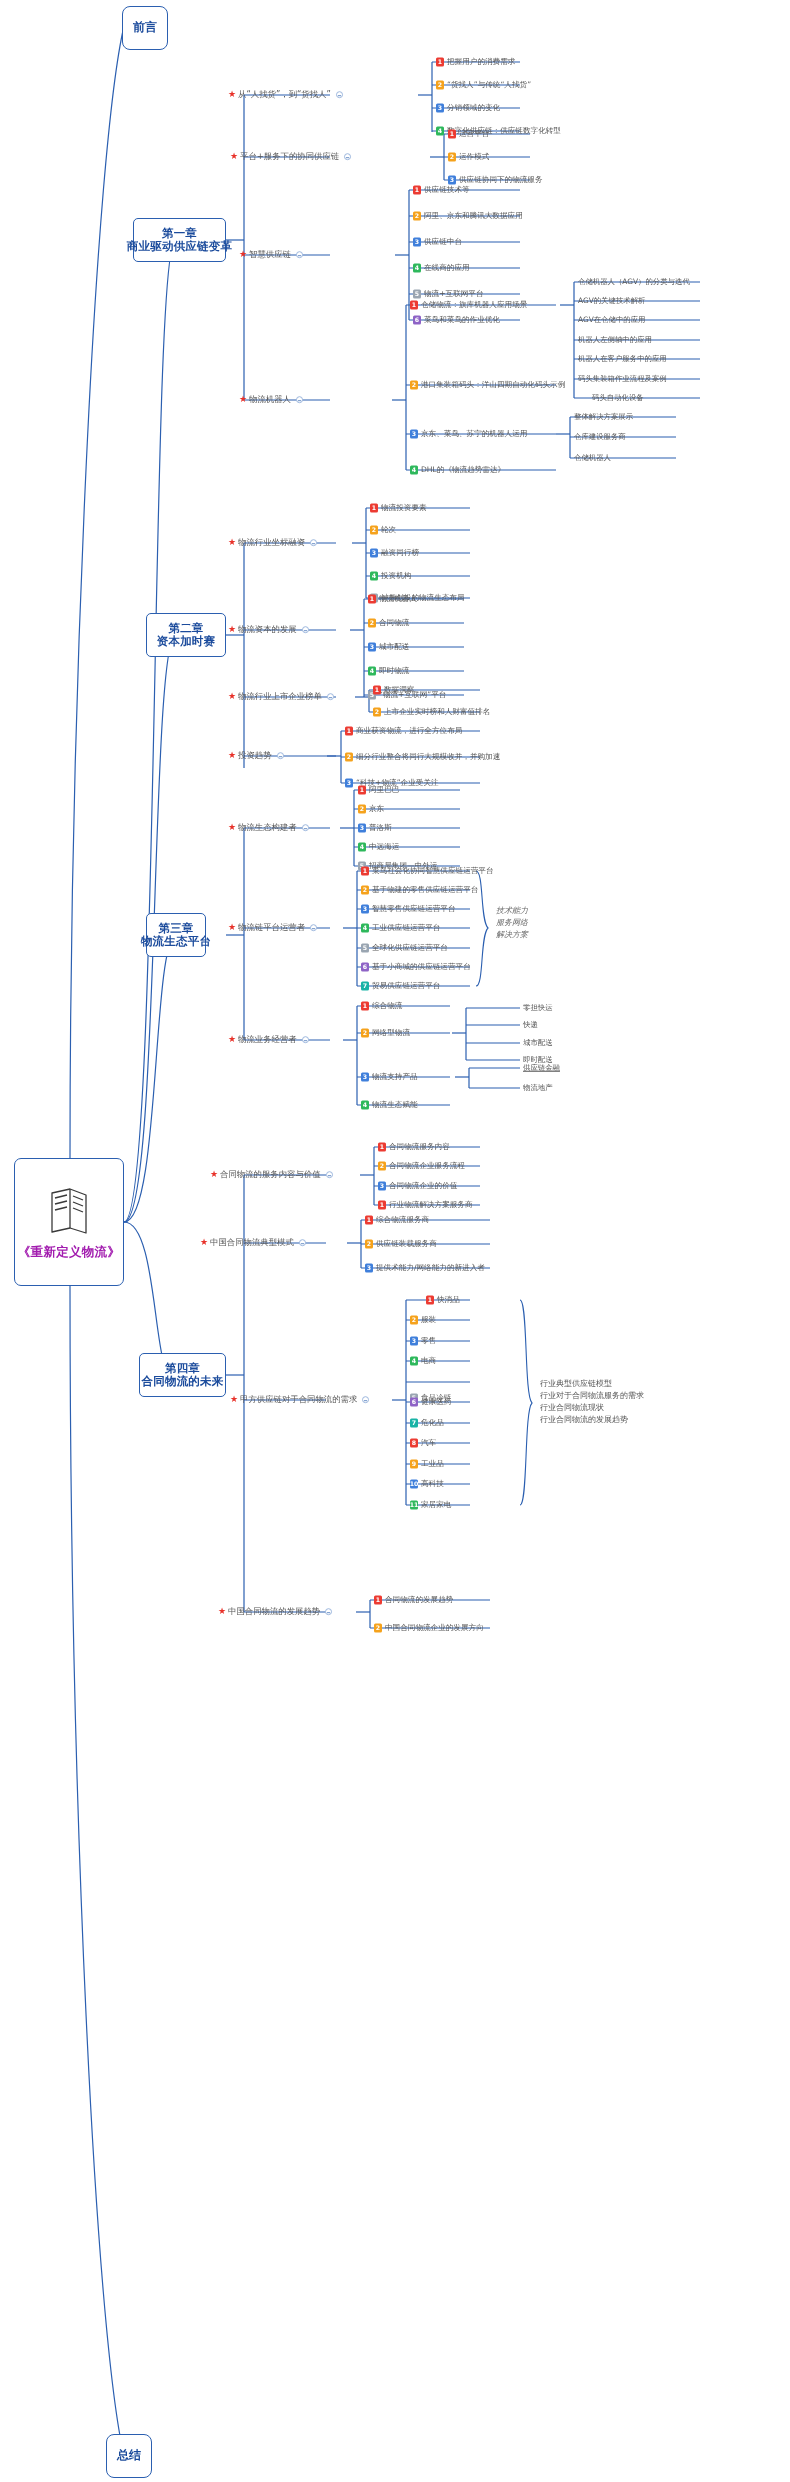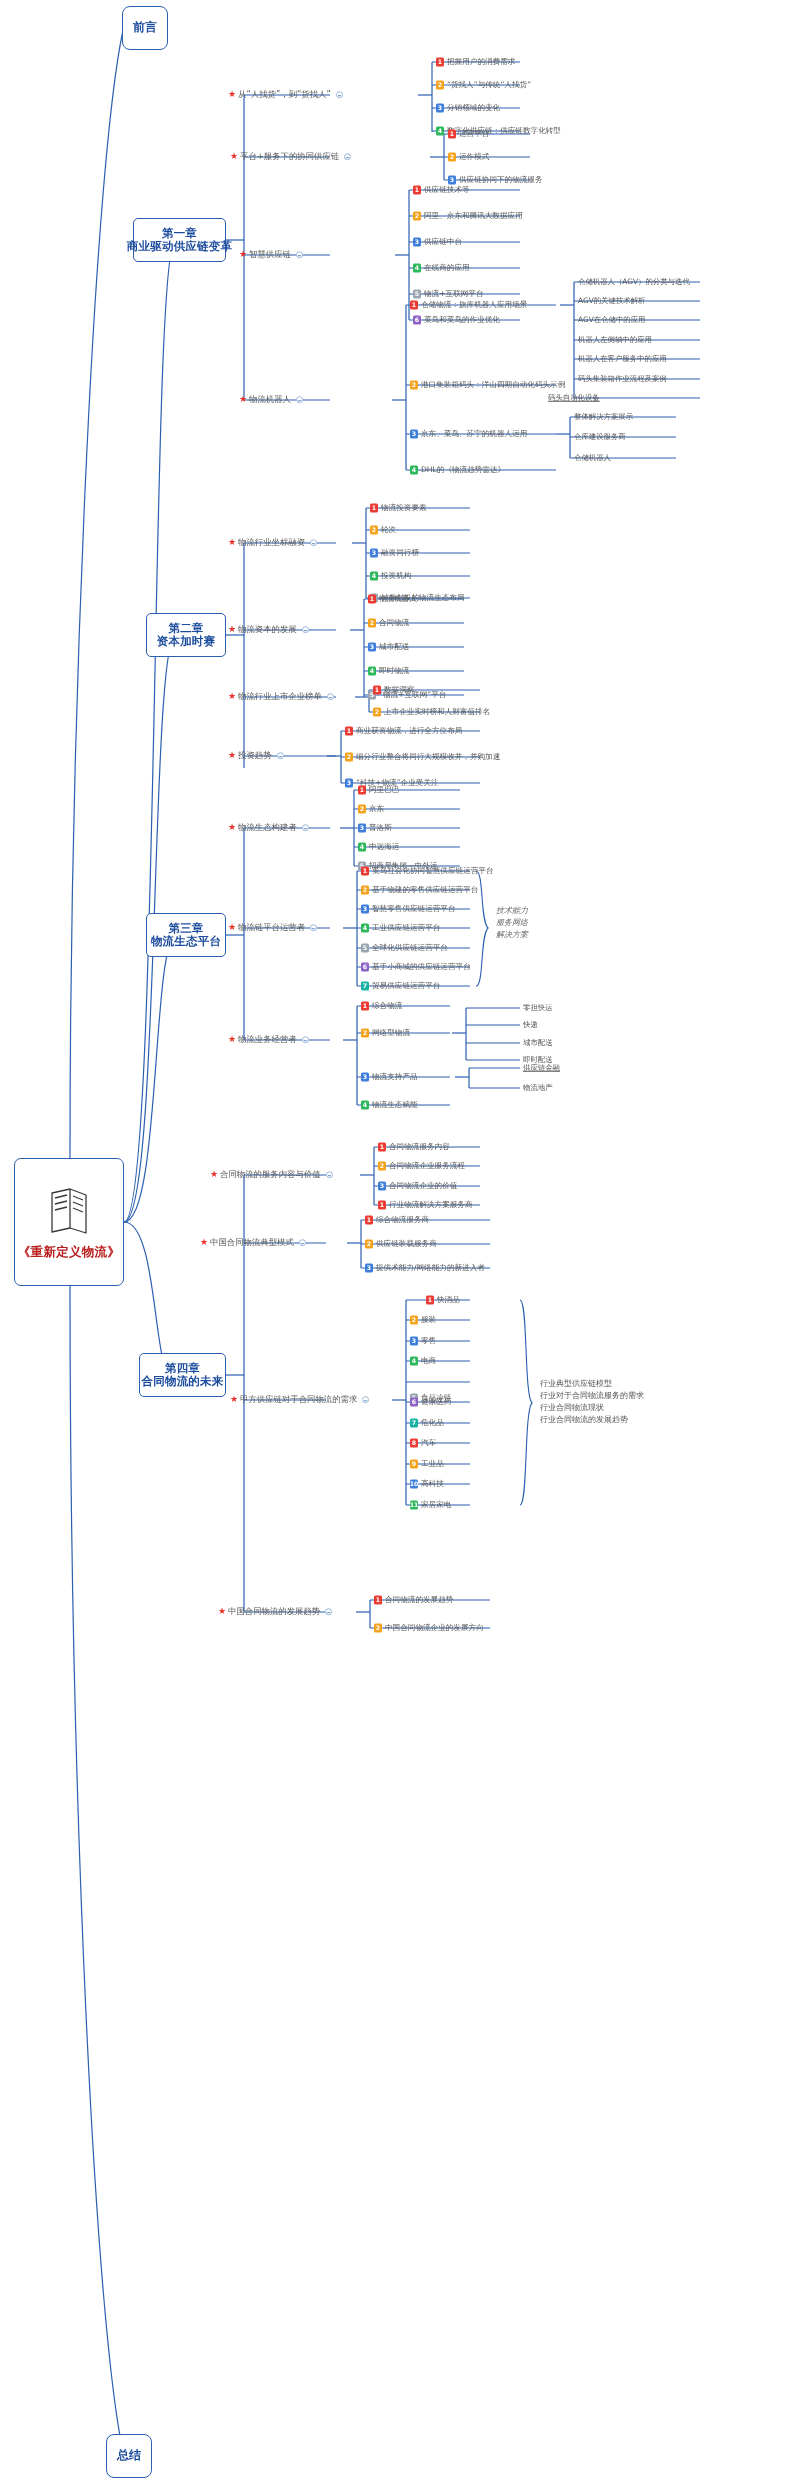--- a/index.html
+++ b/index.html
@@ -16,21 +16,21 @@
   .node { position:absolute; white-space:nowrap; line-height:1.15; }
 
   
   .root {
     left:14px; top:1158px; width:110px; height:128px;
     border:1.6px solid #2b5fb0; border-radius:7px;
     display:flex; flex-direction:column; align-items:center; justify-content:center;
     background:#fff;
   }
   .root .book { width:46px; height:54px; margin-bottom:6px; }
-  .root .rootlabel { font-size:12.5px; color:#b91c1c; font-weight:bold; letter-spacing:.3px; }
+  .root .rootlabel { font-size:12.5px; color:#a21caf; font-weight:bold; letter-spacing:.3px; }
 
   
   .chapter {
     border:1.5px solid #2b5fb0; border-radius:5px; background:#fff;
     display:flex; flex-direction:column; align-items:center; justify-content:center;
     color:#1b4b9c; font-weight:bold; font-size:11.5px; letter-spacing:.2px;
     padding:5px 8px; text-align:center;
   }
   .chapter span { display:block; }
 
@@ -295,21 +295,21 @@
   </div>
 
   <div class="node chapter" style="left:133px; top:218px; width:93px; height:44px;">
     <span>第一章</span>
     <span>商业驱动供应链变革</span>
   </div>
   <div class="node chapter" style="left:146px; top:613px; width:80px; height:44px;">
     <span>第二章</span>
     <span>资本加时赛</span>
   </div>
-  <div class="node chapter" style="left:146px; top:913px; width:80px; height:44px;">
+  <div class="node chapter" style="left:146px; top:913px; width:60px; height:44px;">
     <span>第三章</span>
     <span>物流生态平台</span>
   </div>
   <div class="node chapter" style="left:139px; top:1353px; width:87px; height:44px;">
     <span>第四章</span>
     <span>合同物流的未来</span>
   </div>
 
   <div class="node topic" style="left:228px; top:95px;">
     <span class="star">★</span>
@@ -402,21 +402,21 @@
     <span class="num n4">4</span>
     <span>DHL的《物流趋势雷达》</span>
   </div>
 
   <div class="node plain" style="left:578px; top:282px;">仓储机器人（AGV）的分类与迭代</div>
   <div class="node plain" style="left:578px; top:301px;">AGV的关键技术解析</div>
   <div class="node plain" style="left:578px; top:320px;">AGV在仓储中的应用</div>
   <div class="node plain" style="left:578px; top:340px;">机器人左侧轴中的应用</div>
   <div class="node plain" style="left:578px; top:359px;">机器人在客户服务中的应用</div>
   <div class="node plain" style="left:578px; top:379px;">码头集装箱作业流程及案例</div>
-  <div class="node plain" style="left:548px; top:398px;text-decoration:underline;">码头自动化设备</div>
+  <div class="node plain" style="left:592px; top:398px;">码头自动化设备</div>
 
   <div class="node plain" style="left:574px; top:417px;">整体解决方案展示</div>
   <div class="node plain" style="left:574px; top:437px;">仓库建设服务商</div>
   <div class="node plain" style="left:574px; top:458px;">仓储机器人</div>
 
   <div class="node topic" style="left:228px; top:543px;">
     <span class="star">★</span>
     <span>物流行业坐标融资</span>
     <span class="tgl"></span>
   </div>

